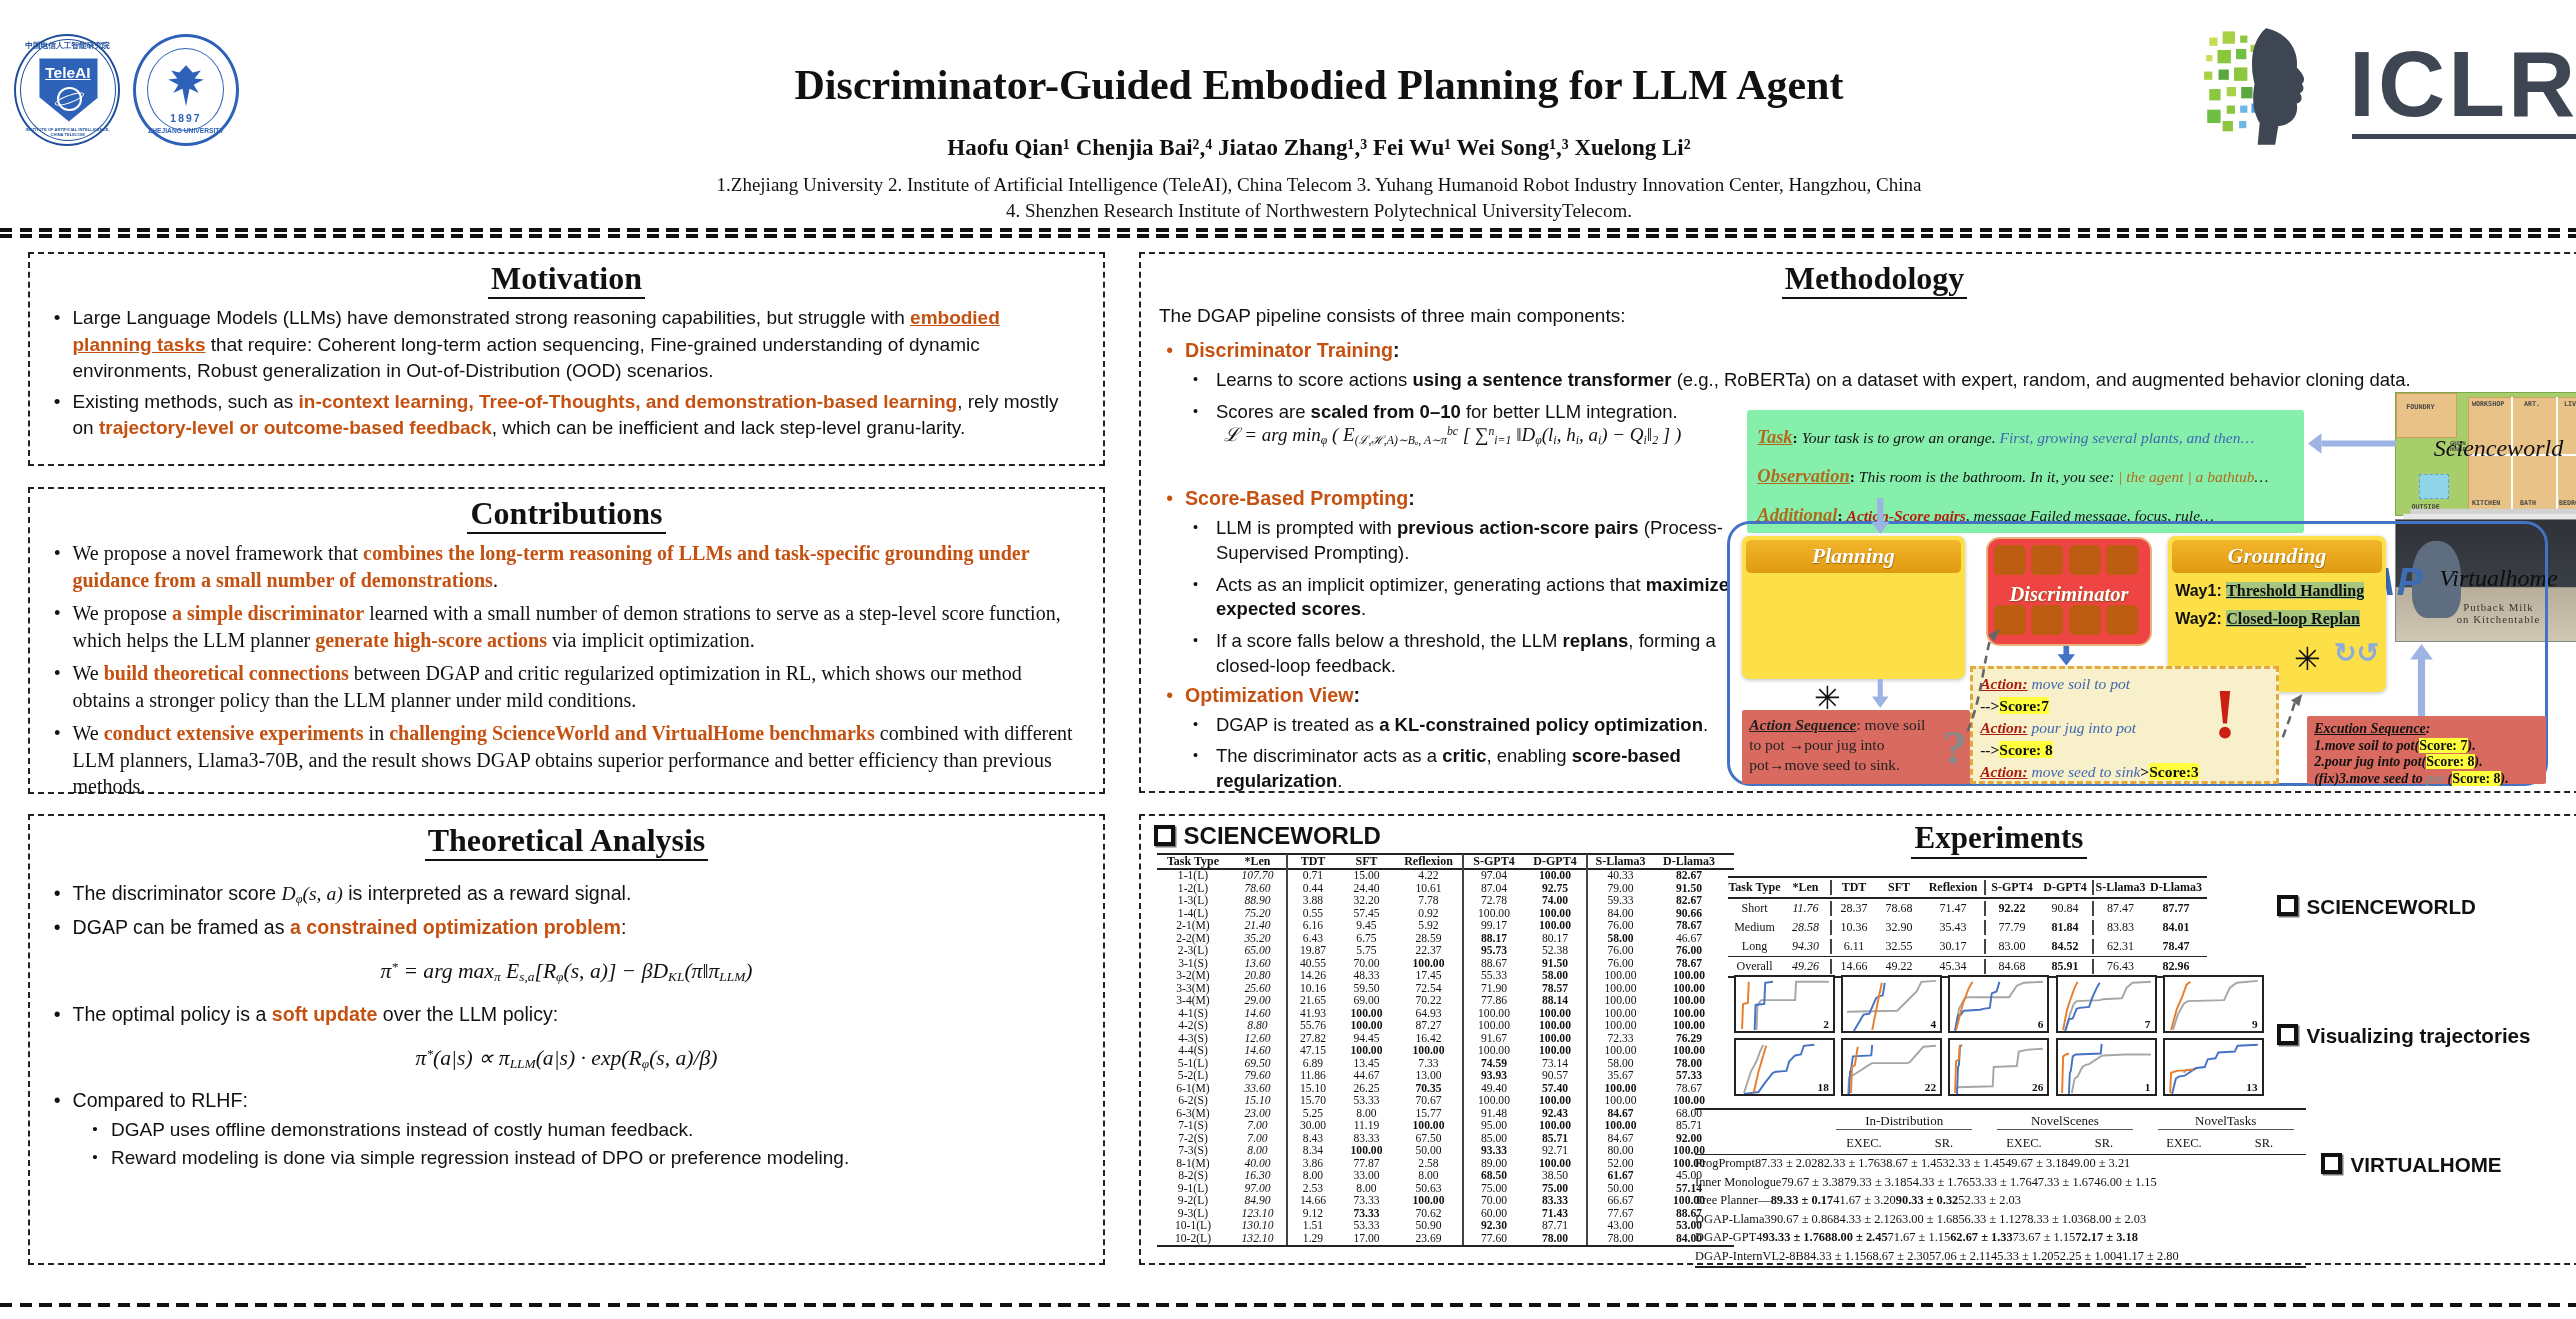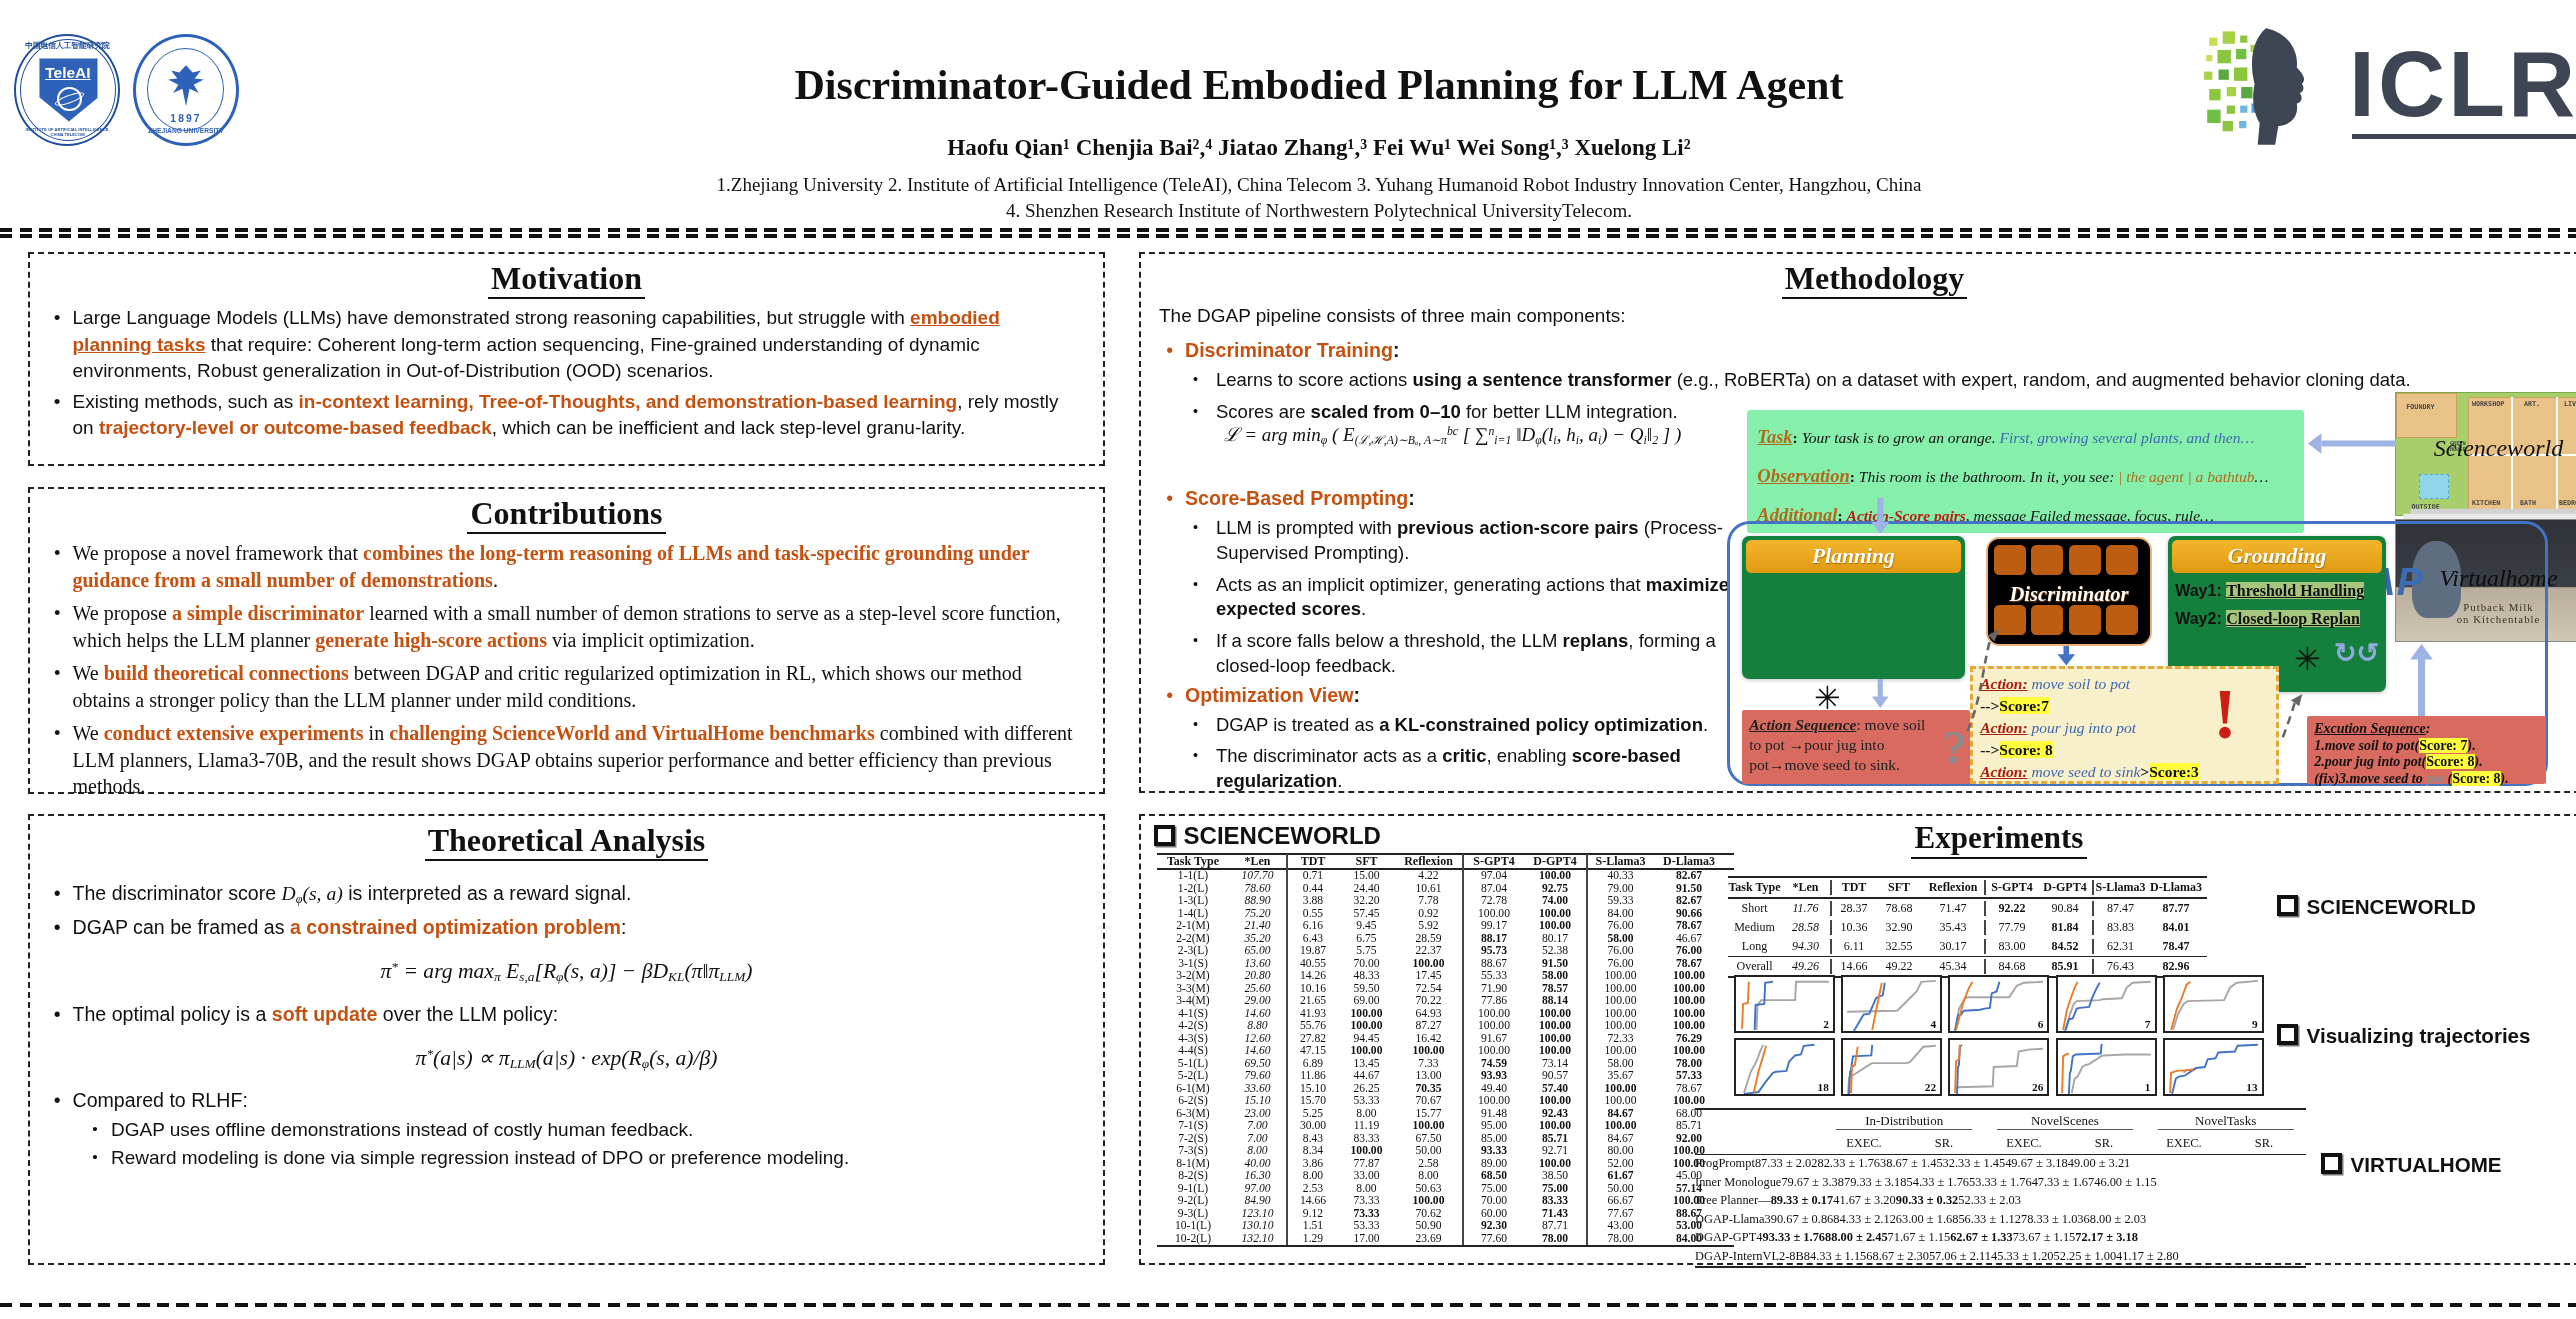--- a/index.html
+++ b/index.html
@@ -76,31 +76,31 @@
   
   #task-box{left:1747px;top:410px;width:557px;height:123px;background:#86efac;border-radius:3.1px;padding:8.2px 10.3px;box-sizing:border-box;}
   .task-line{font-family:"Liberation Serif",serif;font-size:15.5px;line-height:2.1;white-space:nowrap;}
   .seg-lab{color:#B06A1C;font-weight:700;font-style:italic;text-decoration:underline;font-size:18.5px;font-family:"Liberation Serif",serif;}
   .seg-i{font-style:italic;font-family:"Liberation Serif",serif;}
   .seg-bli{color:#3E68B0;font-style:italic;font-family:"Liberation Serif",serif;}
   .seg-ori{color:#B06A1C;font-style:italic;font-family:"Liberation Serif",serif;}
   .seg-ri{color:#B42114;font-weight:700;font-style:italic;font-family:"Liberation Serif",serif;}
   #dgap{left:2307px;top:560px;font-size:39px;font-weight:800;font-style:italic;color:#3C6CB4;letter-spacing:1px;}
   #bluebox{left:1727px;top:521px;width:821px;height:265px;border:3.6px solid #4472C4;border-radius:23px;box-sizing:border-box;}
-  .card{position:absolute;background:#15803d;border-radius:7.2px;box-shadow:0 1px 4.1px rgba(0,0,0,.25);}
+  .card{position:absolute;background:#fde047;border-radius:7.2px;box-shadow:0 1px 4.1px rgba(0,0,0,.25);}
   .chead{margin:4.1px;height:33px;border-radius:5.2px;background:linear-gradient(#F2B52B,#E09A12);
      color:#fff;font-family:"Liberation Serif",serif;font-style:italic;font-weight:700;font-size:21.6px;
      display:flex;align-items:center;justify-content:center;text-shadow:0.5px 0.5px 1px #9a6a00;}
   #planning{left:1742px;top:536px;width:223px;height:143px;}
   .tip{font-size:15.5px;font-weight:700;margin:5.2px 0 0 8.2px;white-space:nowrap;}
   .tip .v{background:#5FF8F8;text-decoration:underline;font-family:"Liberation Serif",serif;}
   #grounding{left:2168px;top:536px;width:218px;height:156px;}
   .way{font-size:16px;font-weight:700;margin:9.3px 0 0 7.2px;white-space:nowrap;}
   .way .v{background:#A6C57D;text-decoration:underline;font-family:"Liberation Serif",serif;}
-  #disc{left:1986px;top:537px;width:166px;height:109px;background:#000000;border:2.1px solid #EAB27A;border-radius:13.4px;box-sizing:border-box;padding:6.2px;}
+  #disc{left:1986px;top:537px;width:166px;height:109px;background:#ef4444;border:2.1px solid #EAB27A;border-radius:13.4px;box-sizing:border-box;padding:6.2px;}
   #disc .row{display:flex;gap:5.2px;} #disc .row+.row{margin-top:30px;}
   #disc .sq{width:32px;height:30px;background:#BC5D12;border-radius:5.2px;}
   #disc .lbl{position:absolute;left:0;top:44px;width:100%;text-align:center;color:#fff;
      font-family:"Liberation Serif",serif;font-style:italic;font-weight:700;font-size:20.6px;text-shadow:0.5px 0.5px 1.5px #8a4a10;}
   .redbox{position:absolute;background:#D96A60;border-radius:2.1px;padding:5.2px 7.2px;box-sizing:border-box;}
   #aseq{left:1742px;top:710px;width:228px;height:74px;}
   #aseq .txt{width:180px;font-family:"Liberation Serif",serif;font-size:15.5px;line-height:1.3;color:#222;}
   .seg-bu{font-weight:700;font-style:italic;text-decoration:underline;font-family:"Liberation Serif",serif;}
   #aseq .q{position:absolute;right:3.1px;top:9.3px;font-size:49px;font-weight:700;color:#8a8a8a;font-family:"Liberation Serif",serif;}
   #cream{left:1970px;top:666px;width:309px;height:118px;background:#F8EFCB;border:3.1px dashed #E3A93C;box-sizing:border-box;padding:4.1px 7.2px;}

